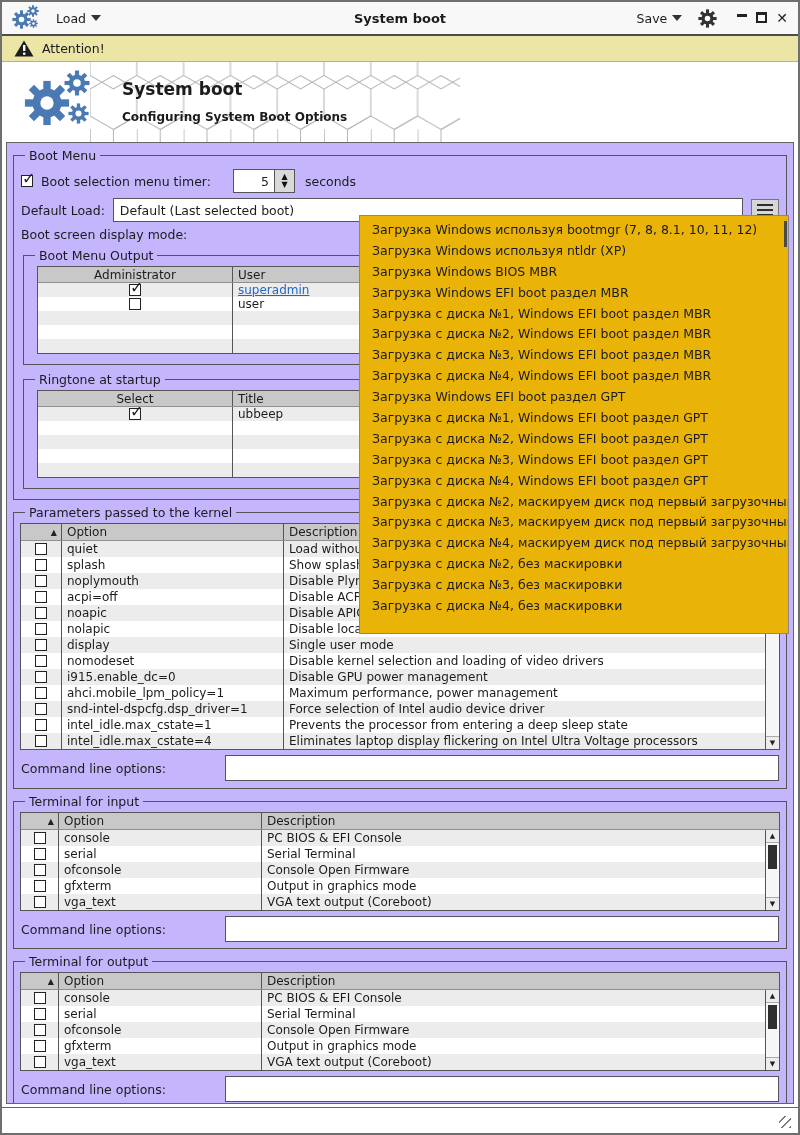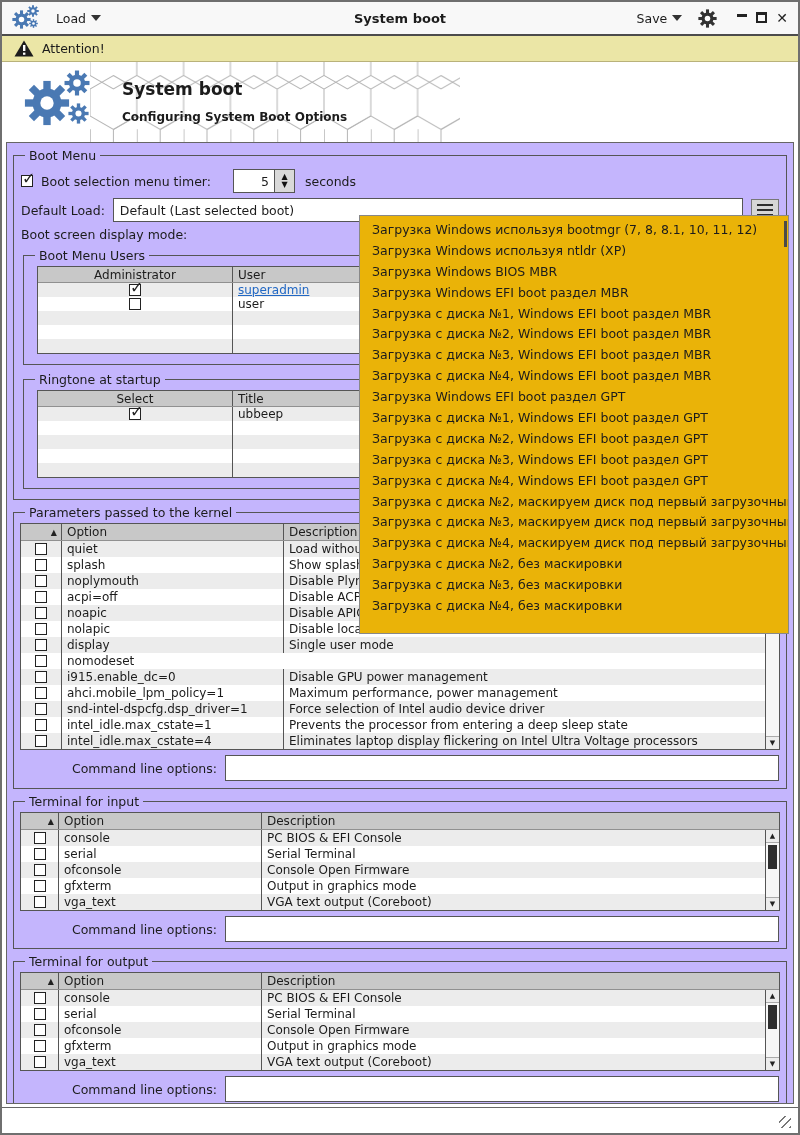--- a/index.html
+++ b/index.html
@@ -31,21 +31,21 @@
   .hexes { position: absolute; left: 88px; top: 0; z-index: 0; }
   .banner-logo { position: absolute; left: 22px; top: 8px; z-index: 1; }
   .banner-title { position: absolute; left: 120px; top: 17px; font-size: 17px; font-weight: bold; z-index: 1; }
   .banner-sub { position: absolute; left: 120px; top: 48px; font-size: 12px; font-weight: bold; z-index: 1; }
   
   .content { margin: 0 4px; border: 1px solid #666; height: 962px; flex: 0 0 auto;
     padding: 2px 3px; background: #c4b5fd; overflow: hidden; }
   fieldset { border: 1px solid #555; margin: 3px 3px 5px; padding: 1px 5px 6px; }
   legend { font-size: 12.5px; padding: 0 4px; margin-left: 6px; }
   .row { display: flex; align-items: center; margin: 5px 2px; }
-  .lbl { margin-right: 8px; text-align: right; }
+  .lbl { margin-right: 8px; }
   
   .cb { width: 12px; height: 12px; border: 1.6px solid #222; background: #fff; display: inline-block; position: relative; flex: 0 0 auto; }
   .cb.on::after { content: "✓"; position: absolute; left: 0; top: -7px; font-size: 16px; font-weight: bold; color: #222; }
   
   .spin { display: flex; border: 1px solid #555; height: 24px; width: 62px; margin-left: 14px; margin-right: 10px; background: #fff; }
   .spin-val { flex: 1; display: flex; align-items: center; justify-content: flex-end; padding-right: 5px; }
   .spin-btns { width: 20px; border-left: 1px solid #555; background: #d9d9d9; display: flex; flex-direction: column;
     align-items: center; justify-content: center; font-size: 8px; line-height: 8px; color: #111; }
   
   .text-box { border: 1px solid #555; height: 24px; display: flex; align-items: center; padding: 0 6px; background: #fff; white-space: nowrap; overflow: hidden; }
@@ -223,21 +223,21 @@
           <i></i>
           <i></i>
         </span>
     </div>
 
     <div class="row">
       <span class="lbl">Boot screen display mode:</span>
     </div>
 
     <fieldset style="margin:6px 28px 7px 4px;">
-      <legend>Boot Menu Users</legend>
+      <legend>Boot Menu Output</legend>
       <div class="wtable ut" id="users-table">
           <div class="tr th">
             <div class="c0 center">Administrator</div>
             <div class="c1 vline pad">User</div>
           </div>
           <div class="tr alt">
             <div class="c0 center">
               <span class="cb on"></span>
             </div>
             <div class="c1 vline pad">
@@ -359,20 +359,21 @@
             <span class="cb"></span>
           </div>
           <div class="c1 vline pad">display</div>
           <div class="c2 vline pad">Single user mode</div>
         </div>
         <div class="tr">
           <div class="c0 center">
             <span class="cb"></span>
           </div>
           <div class="c1 vline pad">nomodeset</div>
+          <div class="c2 vline pad">Disable kernel selection and loading of video drivers</div>
         </div>
         <div class="tr alt">
           <div class="c0 center">
             <span class="cb"></span>
           </div>
           <div class="c1 vline pad">i915.enable_dc=0</div>
           <div class="c2 vline pad">Disable GPU power management</div>
         </div>
         <div class="tr">
           <div class="c0 center">

